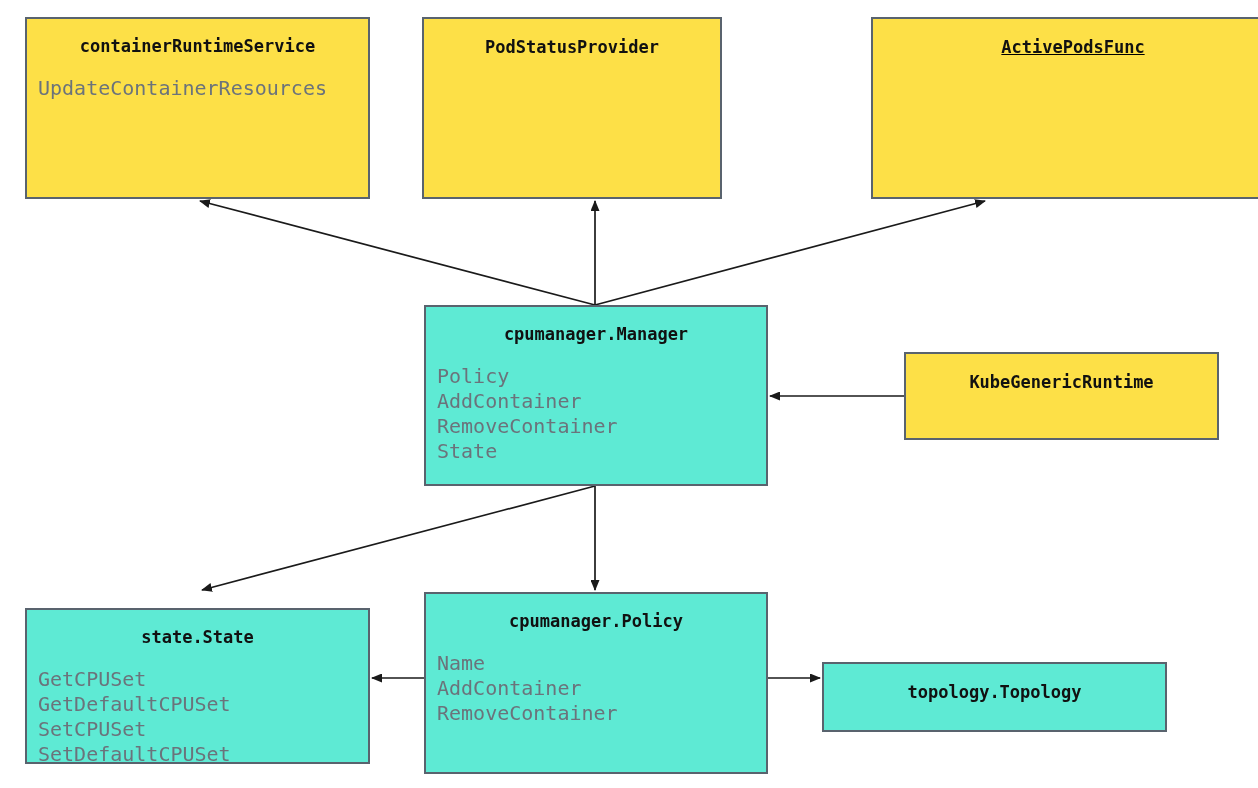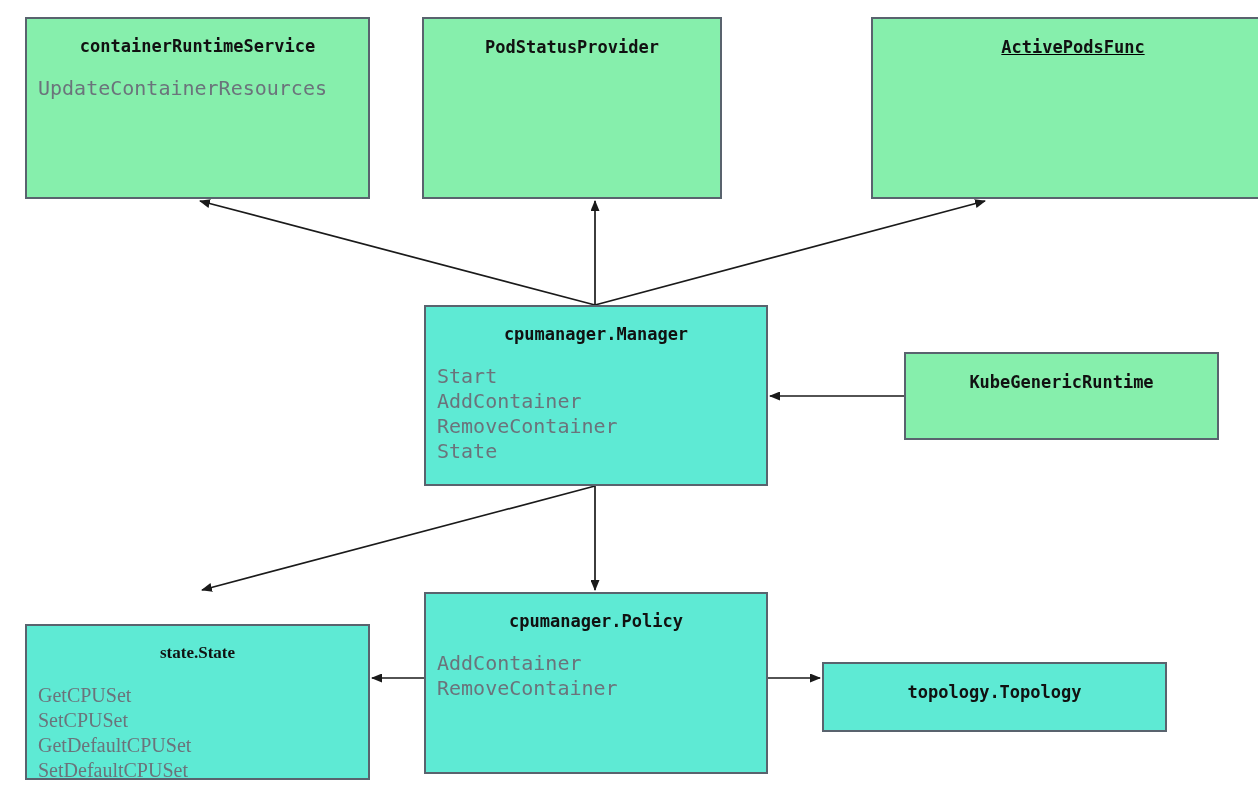--- a/index.html
+++ b/index.html
@@ -20,21 +20,21 @@
     left: 0;
     top: 0;
     width: 1258px;
     height: 788px;
     pointer-events: none;
   }
   .node {
     position: absolute;
     box-sizing: border-box;
     border: 2px solid #59636e;
-    background: #86efac;
+    background: #fde047;
   }
   .node.filled {
     background: #5eead4;
   }
   .node-title {
     text-align: center;
     font-weight: bold;
     font-size: 17px;
     color: #111111;
     letter-spacing: 0px;
@@ -90,44 +90,45 @@
     <div class="node-title">PodStatusProvider</div>
   </div>
 
   <div class="node compact" style="left:871px; top:17px; width:404px; height:182px;text-decoration:underline;">
     <div class="node-title">ActivePodsFunc</div>
   </div>
 
   <div class="node filled" style="left:424px; top:305px; width:344px; height:181px;">
     <div class="node-title">cpumanager.Manager</div>
     <div class="node-members">
-      <div class="member">Start</div>
+      <div class="member">Policy</div>
       <div class="member">AddContainer</div>
       <div class="member">RemoveContainer</div>
       <div class="member">State</div>
     </div>
   </div>
 
   <div class="node compact" style="left:904px; top:352px; width:315px; height:88px;">
     <div class="node-title">KubeGenericRuntime</div>
   </div>
 
-  <div class="node filled" style="left:25px; top:624px; width:345px; height:156px;font-family:Liberation Serif, serif;">
+  <div class="node filled" style="left:25px; top:608px; width:345px; height:156px;">
     <div class="node-title">state.State</div>
     <div class="node-members">
       <div class="member">GetCPUSet</div>
+      <div class="member">GetDefaultCPUSet</div>
       <div class="member">SetCPUSet</div>
-      <div class="member">GetDefaultCPUSet</div>
       <div class="member">SetDefaultCPUSet</div>
     </div>
   </div>
 
   <div class="node filled" style="left:424px; top:592px; width:344px; height:182px;">
     <div class="node-title">cpumanager.Policy</div>
     <div class="node-members">
+      <div class="member">Name</div>
       <div class="member">AddContainer</div>
       <div class="member">RemoveContainer</div>
     </div>
   </div>
 
   <div class="node filled compact" style="left:822px; top:662px; width:345px; height:70px;">
     <div class="node-title">topology.Topology</div>
   </div>
 
 </div>

